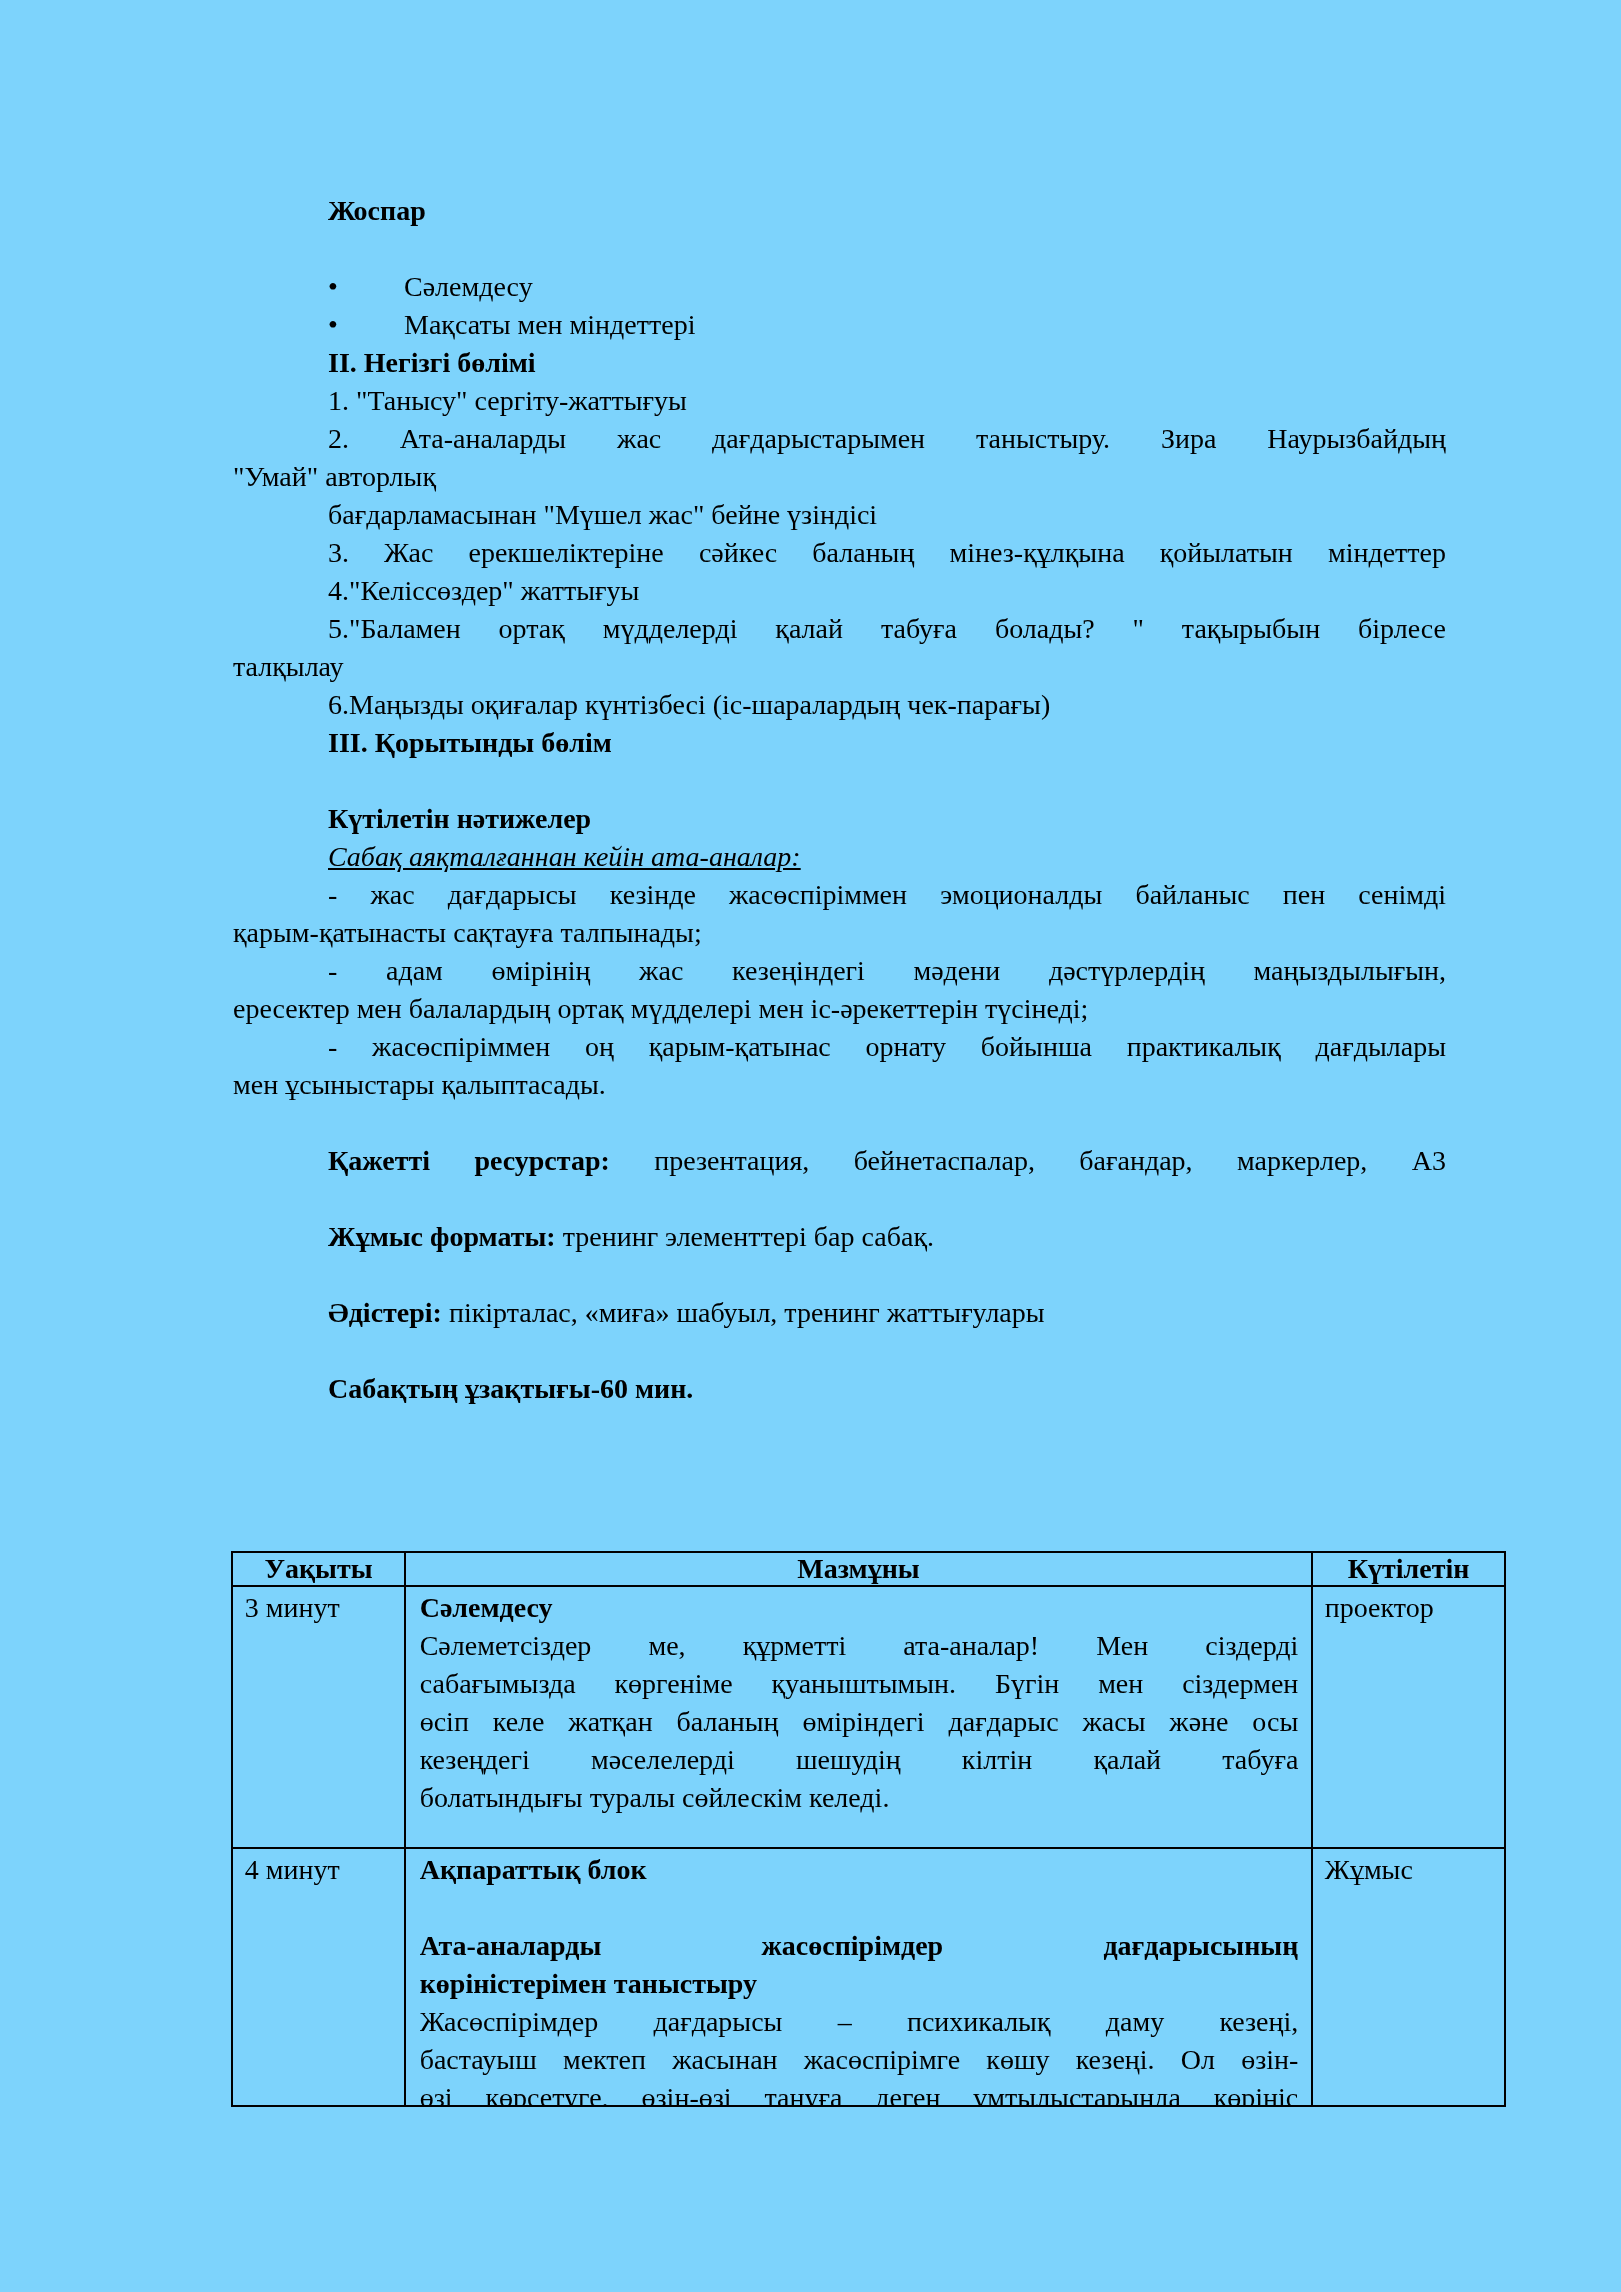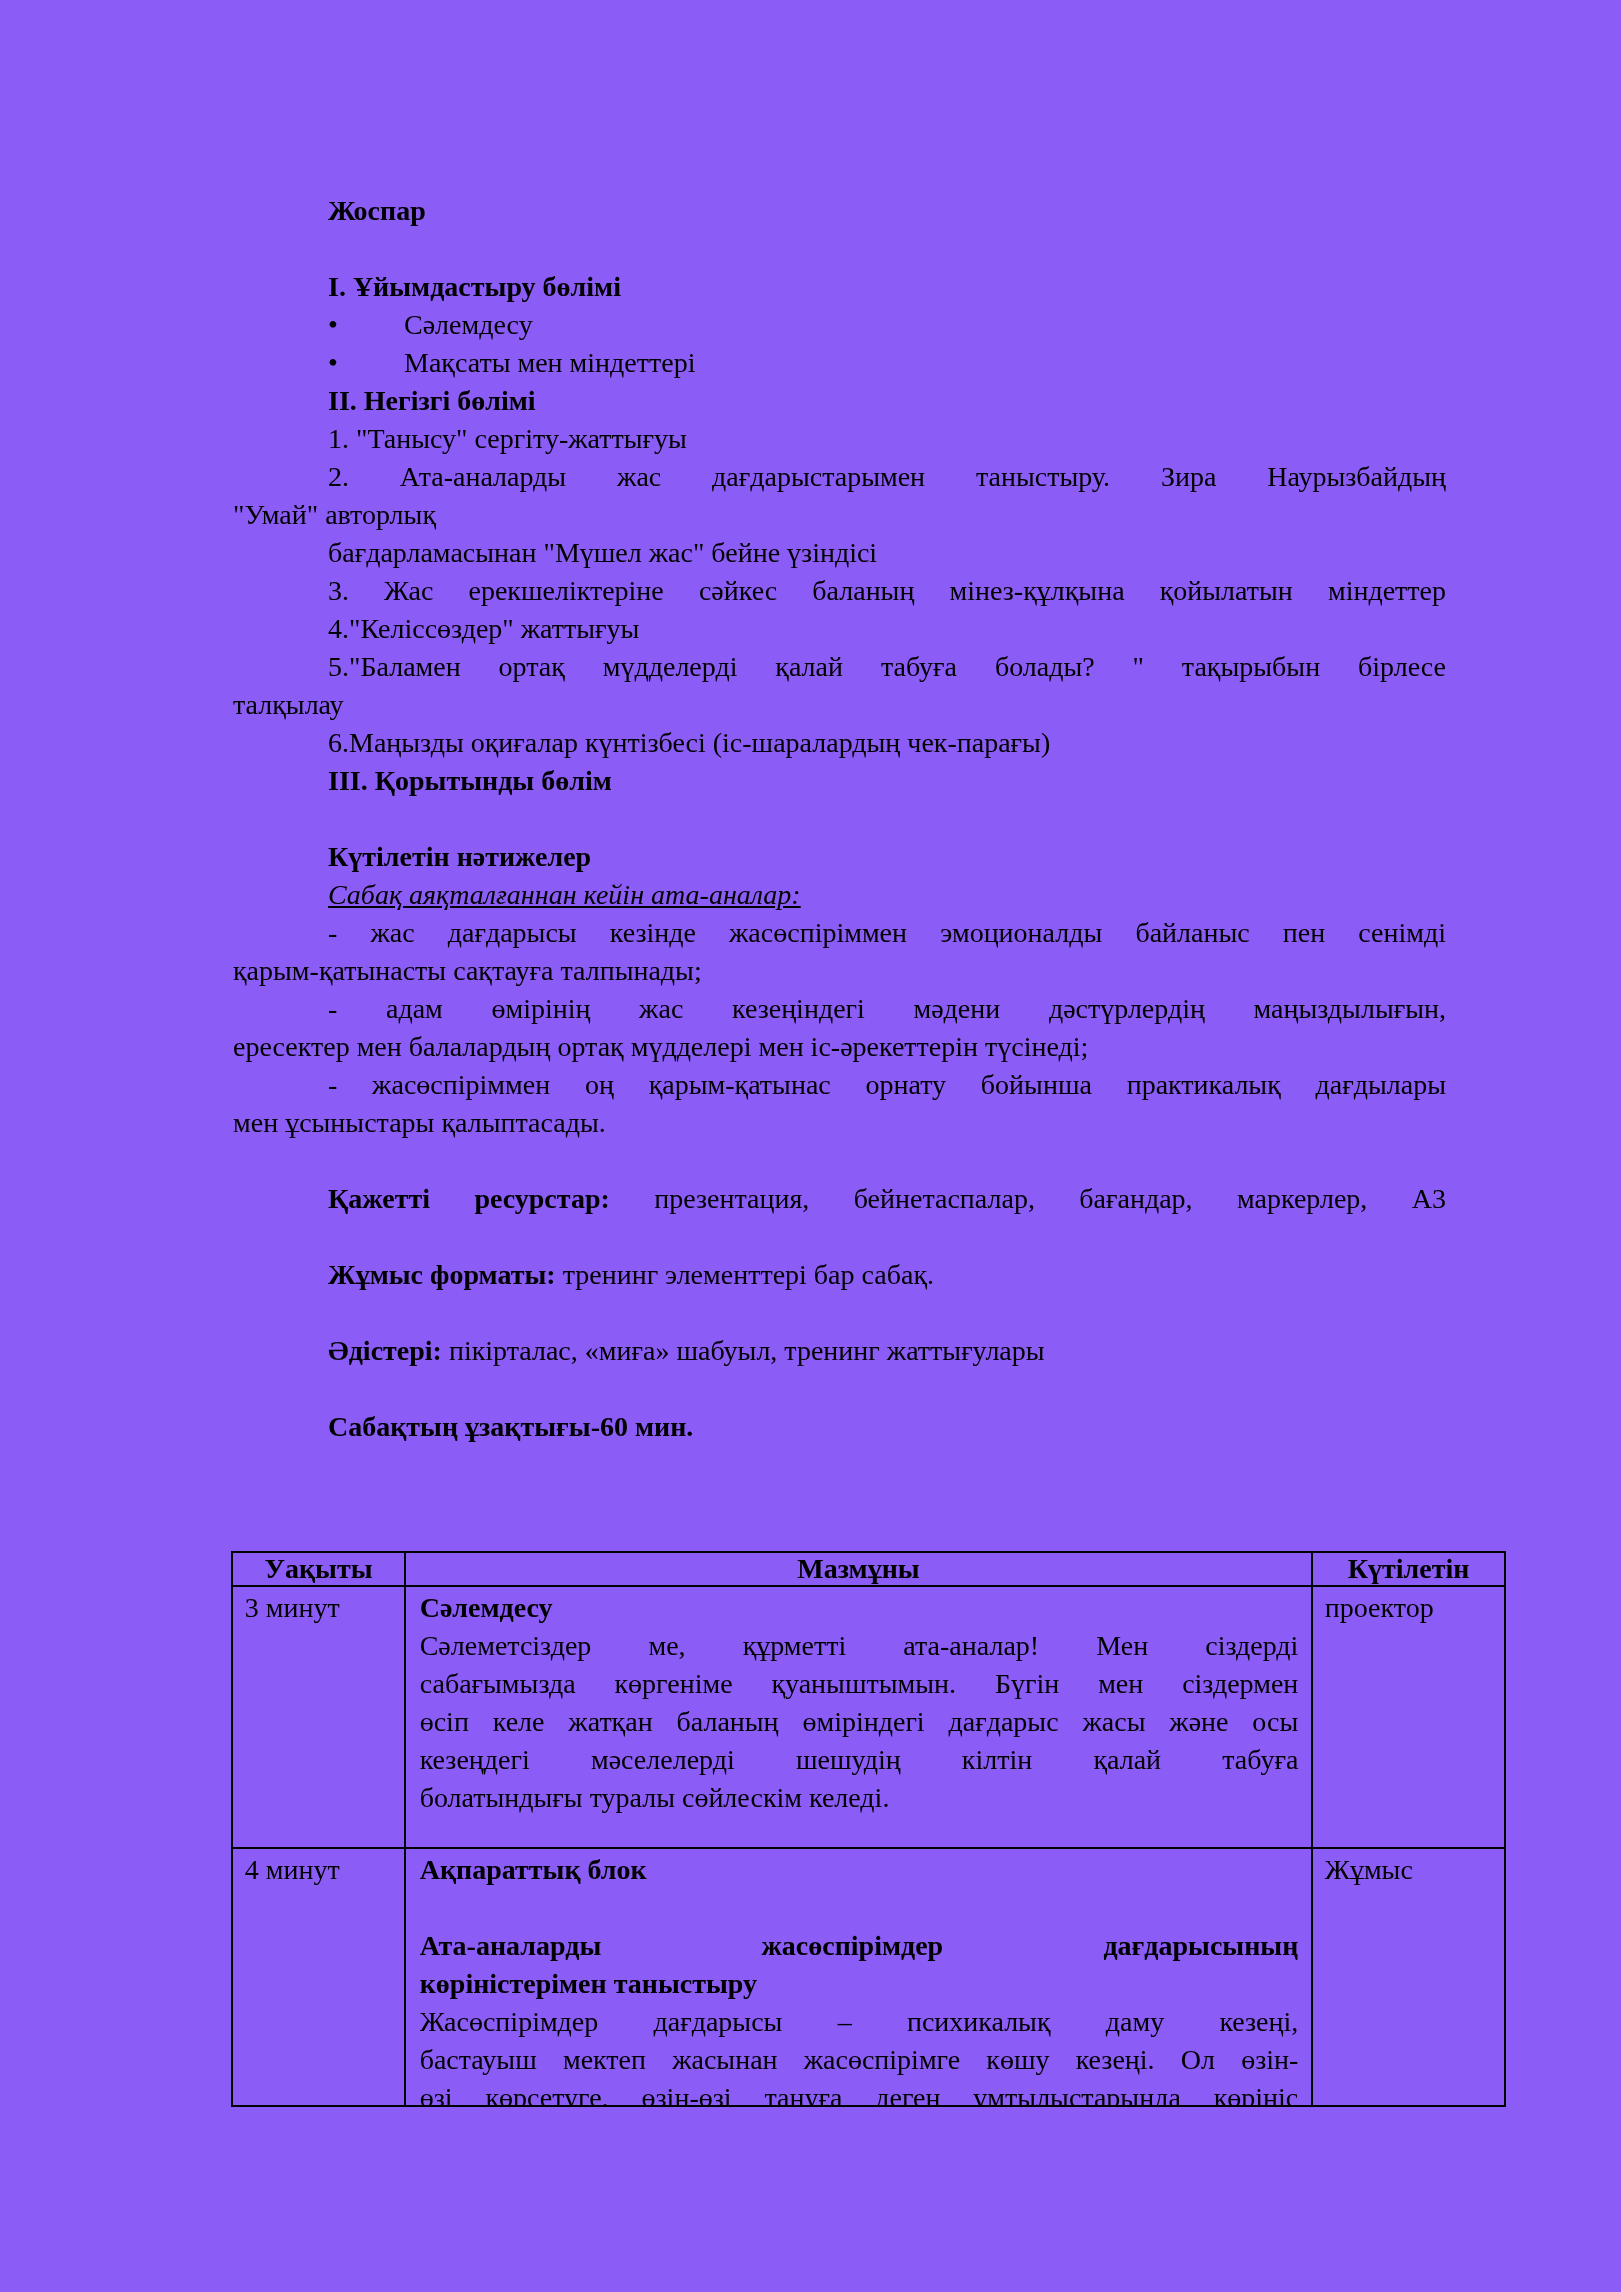--- a/index.html
+++ b/index.html
@@ -1,20 +1,20 @@
 <!DOCTYPE html>
 <html><head>
 <meta charset="utf-8">
 <style>
   html, body { margin:0; padding:0; background:#e8e8e8; }
   .page {
     position:relative;
     width:1621px; height:2293px;
     margin:0 auto;
-    background:#8b5cf6;
+    background:#7dd3fc;
     overflow:hidden;
     font-family:"Liberation Serif","DejaVu Serif",serif;
     color:#000000;
   }
   .content {
     position:absolute;
     left:233px; top:192px;
     width:1213px;
     font-size:28px;
     line-height:38px;
@@ -62,21 +62,20 @@
   tr.trow-1 .cellclip { height:254px; overflow:hidden; }
 </style>
 </head>
 <body>
 
 <div class="page">
 
   <div class="content" id="body-lines">
       <div class="line ind"><span class="b">Жоспар</span></div>
       <div class="line">&nbsp;</div>
-      <div class="line ind"><span class="b">I. Ұйымдастыру бөлімі</span></div>
       <div class="line ind"><span class="bullet">•</span><span>Сәлемдесу</span></div>
       <div class="line ind"><span class="bullet">•</span><span>Мақсаты мен міндеттері</span></div>
       <div class="line ind"><span class="b">II. Негізгі бөлімі</span></div>
       <div class="line ind"><span>1. "Танысу" сергіту-жаттығуы</span></div>
       <div class="line ind just"><span>2. Ата-аналарды жас дағдарыстарымен таныстыру. Зира Наурызбайдың</span></div>
       <div class="line"><span>"Умай" авторлық</span></div>
       <div class="line ind"><span>бағдарламасынан "Мүшел жас" бейне үзіндісі</span></div>
       <div class="line ind just"><span>3. Жас ерекшеліктеріне сәйкес баланың мінез-құлқына қойылатын міндеттер</span></div>
       <div class="line ind"><span>4."Келіссөздер" жаттығуы</span></div>
       <div class="line ind just"><span>5."Баламен ортақ мүдделерді қалай табуға болады? " тақырыбын бірлесе</span></div>

